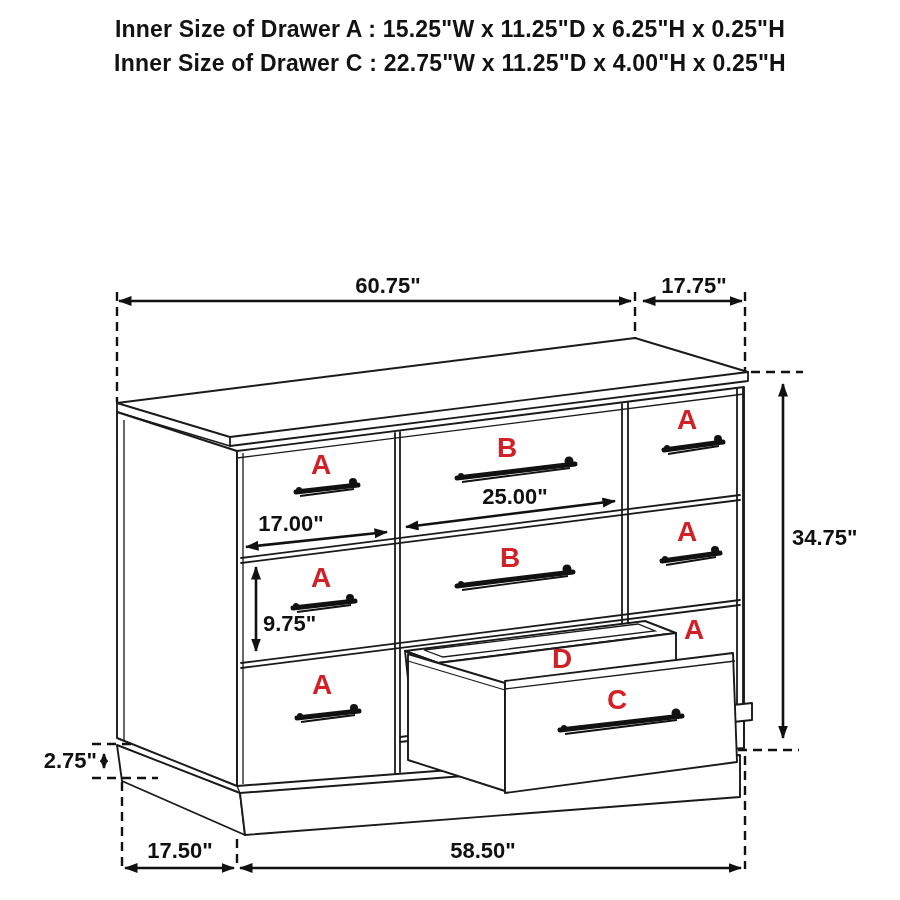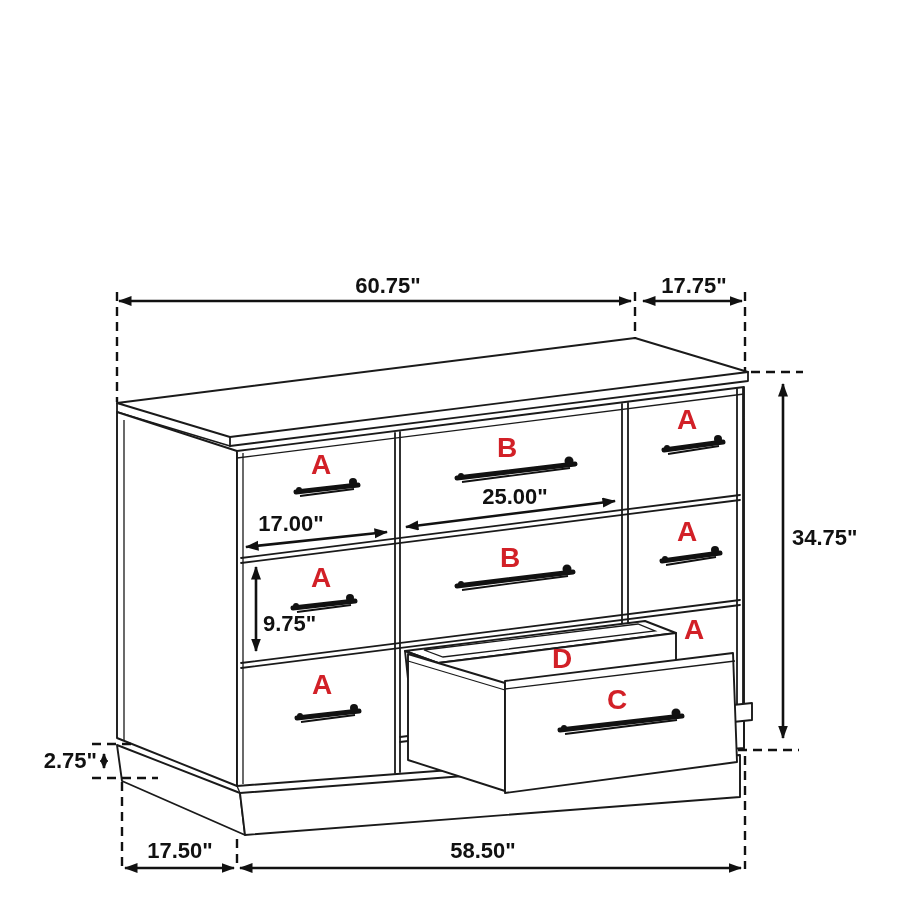--- a/index.html
+++ b/index.html
@@ -19,20 +19,22 @@
   .hbar{stroke:#111111;stroke-width:5;fill:none;stroke-linecap:round;}
   .hbar2{stroke:#111111;stroke-width:1.8;fill:none;}
   .hknob{fill:#111111;}
 </style>
 </head>
 <body>
 
 <div id="stage">
 
   <div id="spec-header">
+    <div>Inner Size of Drawer A : 15.25"W x 11.25"D x 6.25"H x 0.25"H</div>
+    <div>Inner Size of Drawer C : 22.75"W x 11.25"D x 4.00"H x 0.25"H</div>
   </div>
 
   <svg id="diagram-svg" width="900" height="900" viewBox="0 0 900 900">
     <defs>
       <marker id="ah" markerWidth="15" markerHeight="12" refX="12.5" refY="5" orient="auto-start-reverse" markerUnits="userSpaceOnUse">
         <path d="M0,0 L13.5,5 L0,10 Z" fill="#111111"></path>
       </marker>
       <marker id="ahs" markerWidth="10" markerHeight="9" refX="8" refY="4" orient="auto-start-reverse" markerUnits="userSpaceOnUse">
         <path d="M0,0 L9,4 L0,8 Z" fill="#111111"></path>
       </marker>

